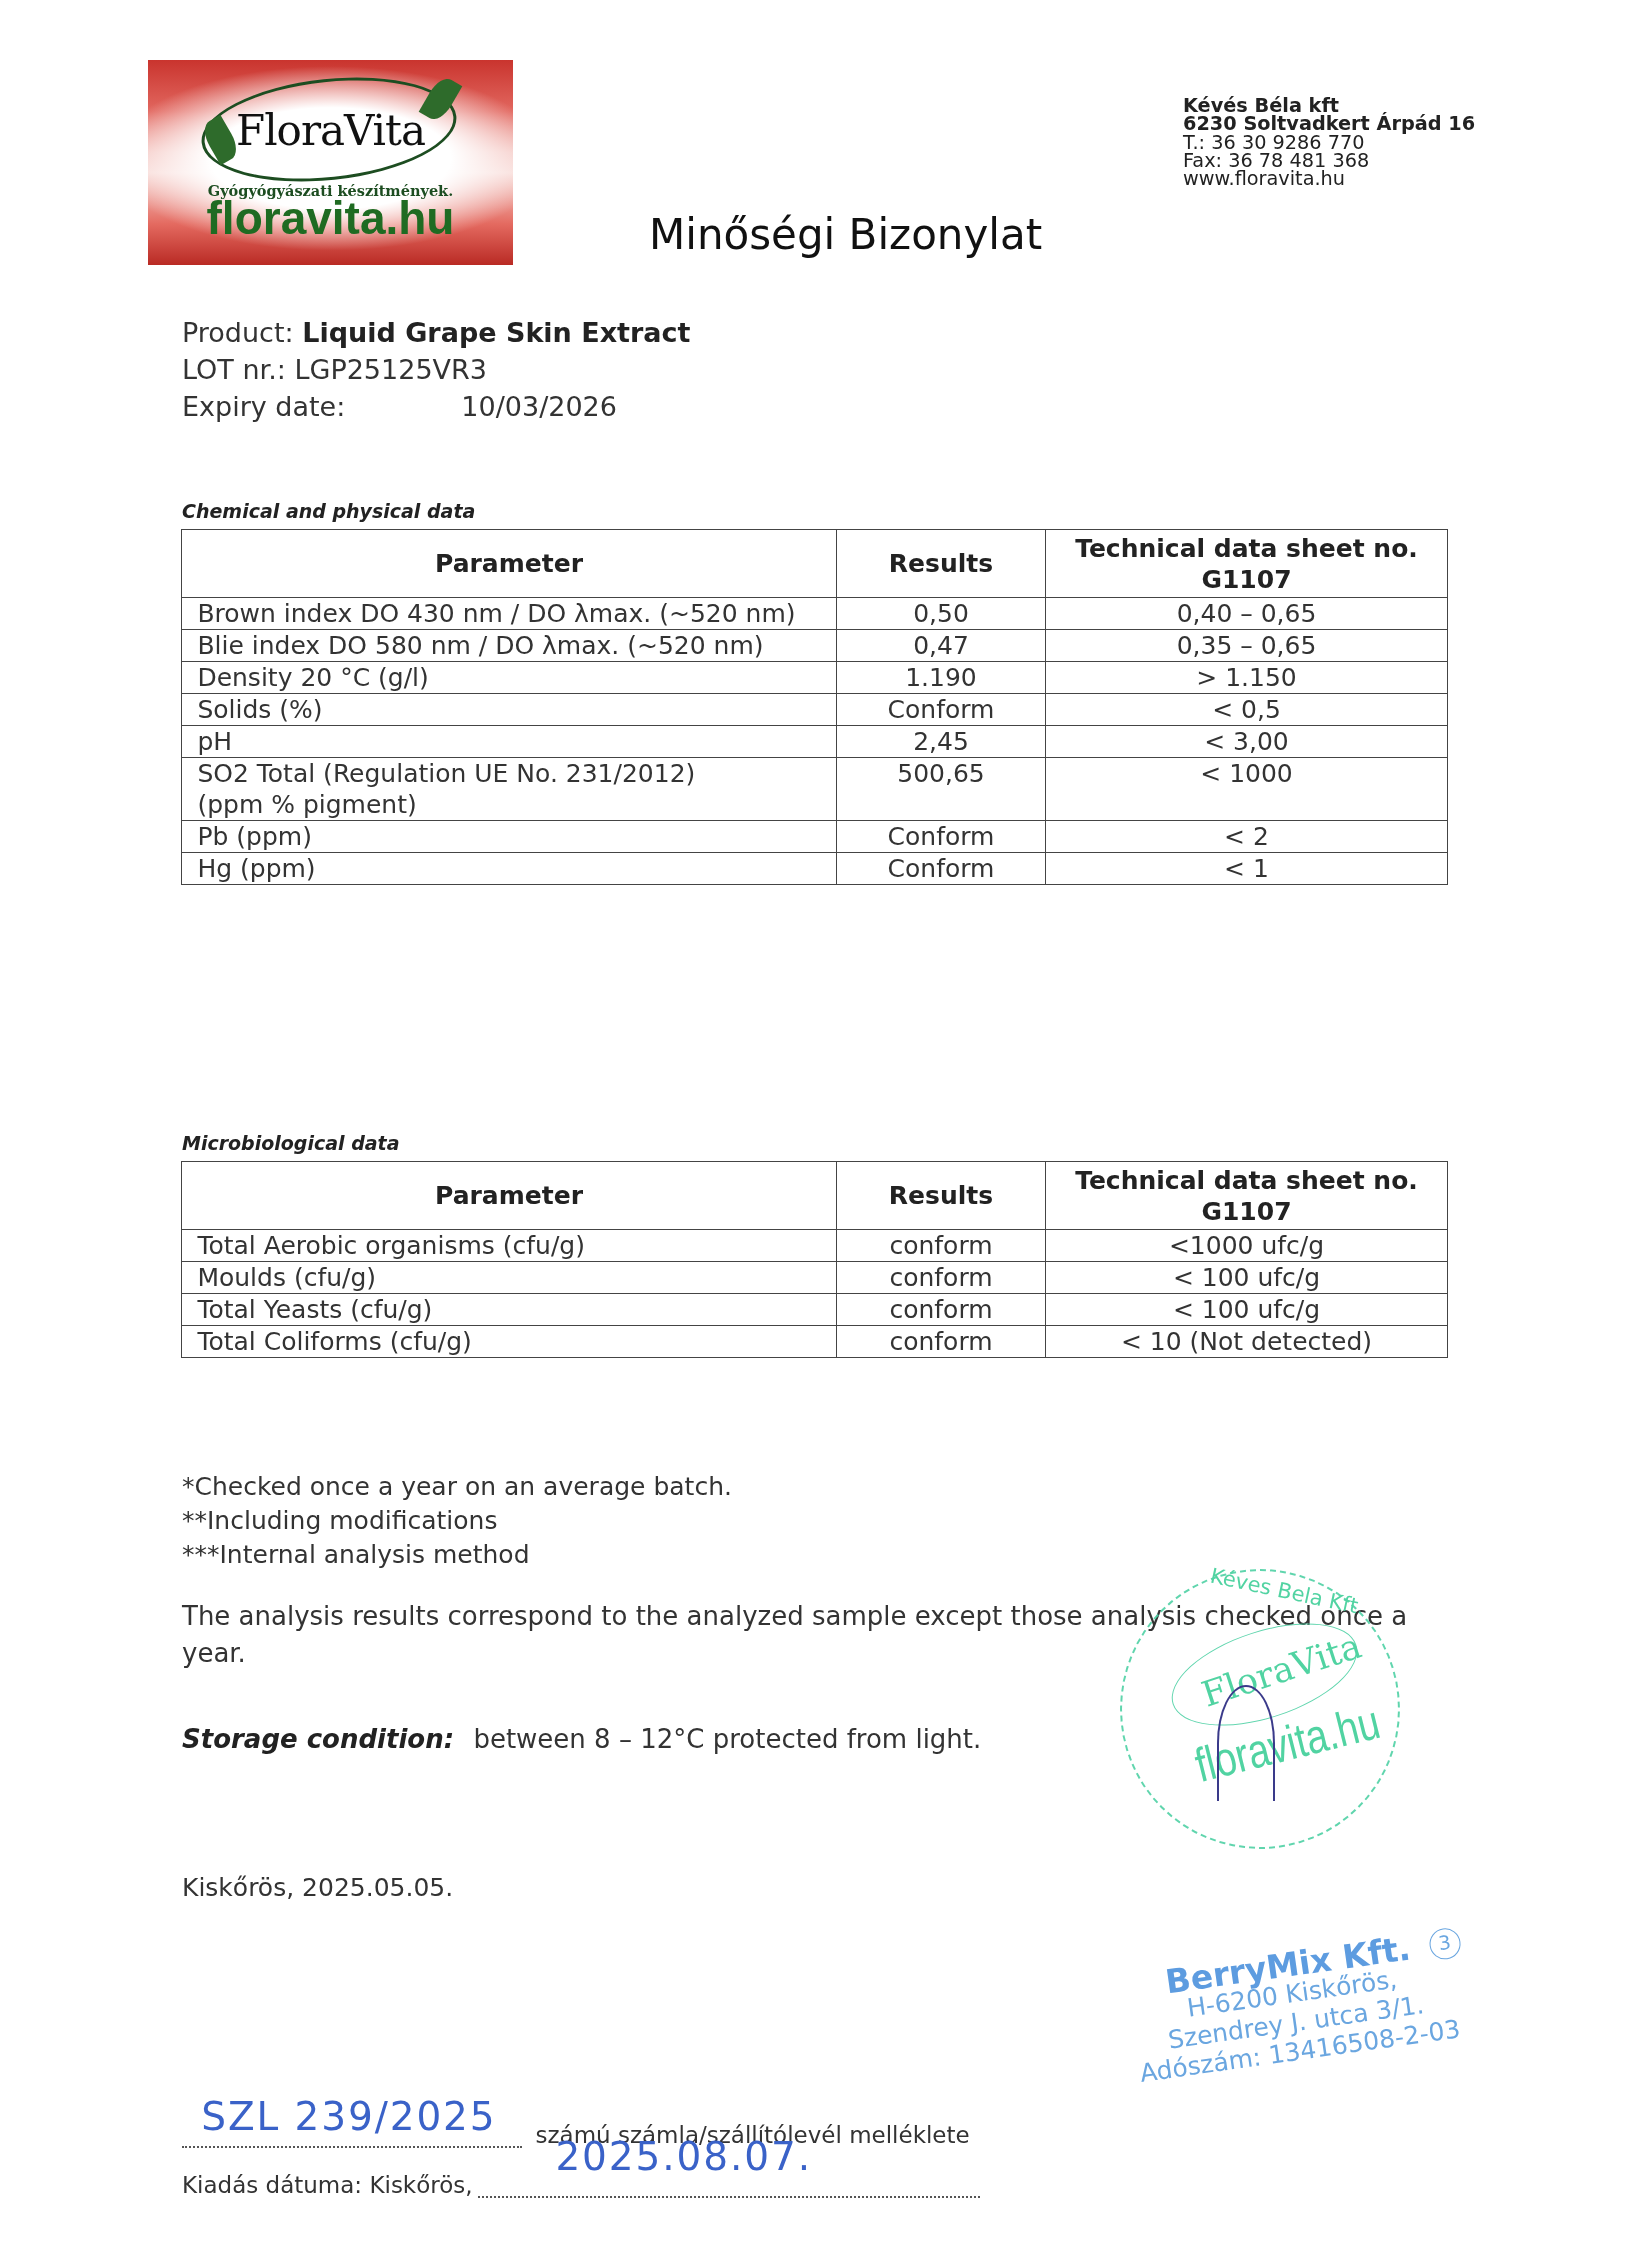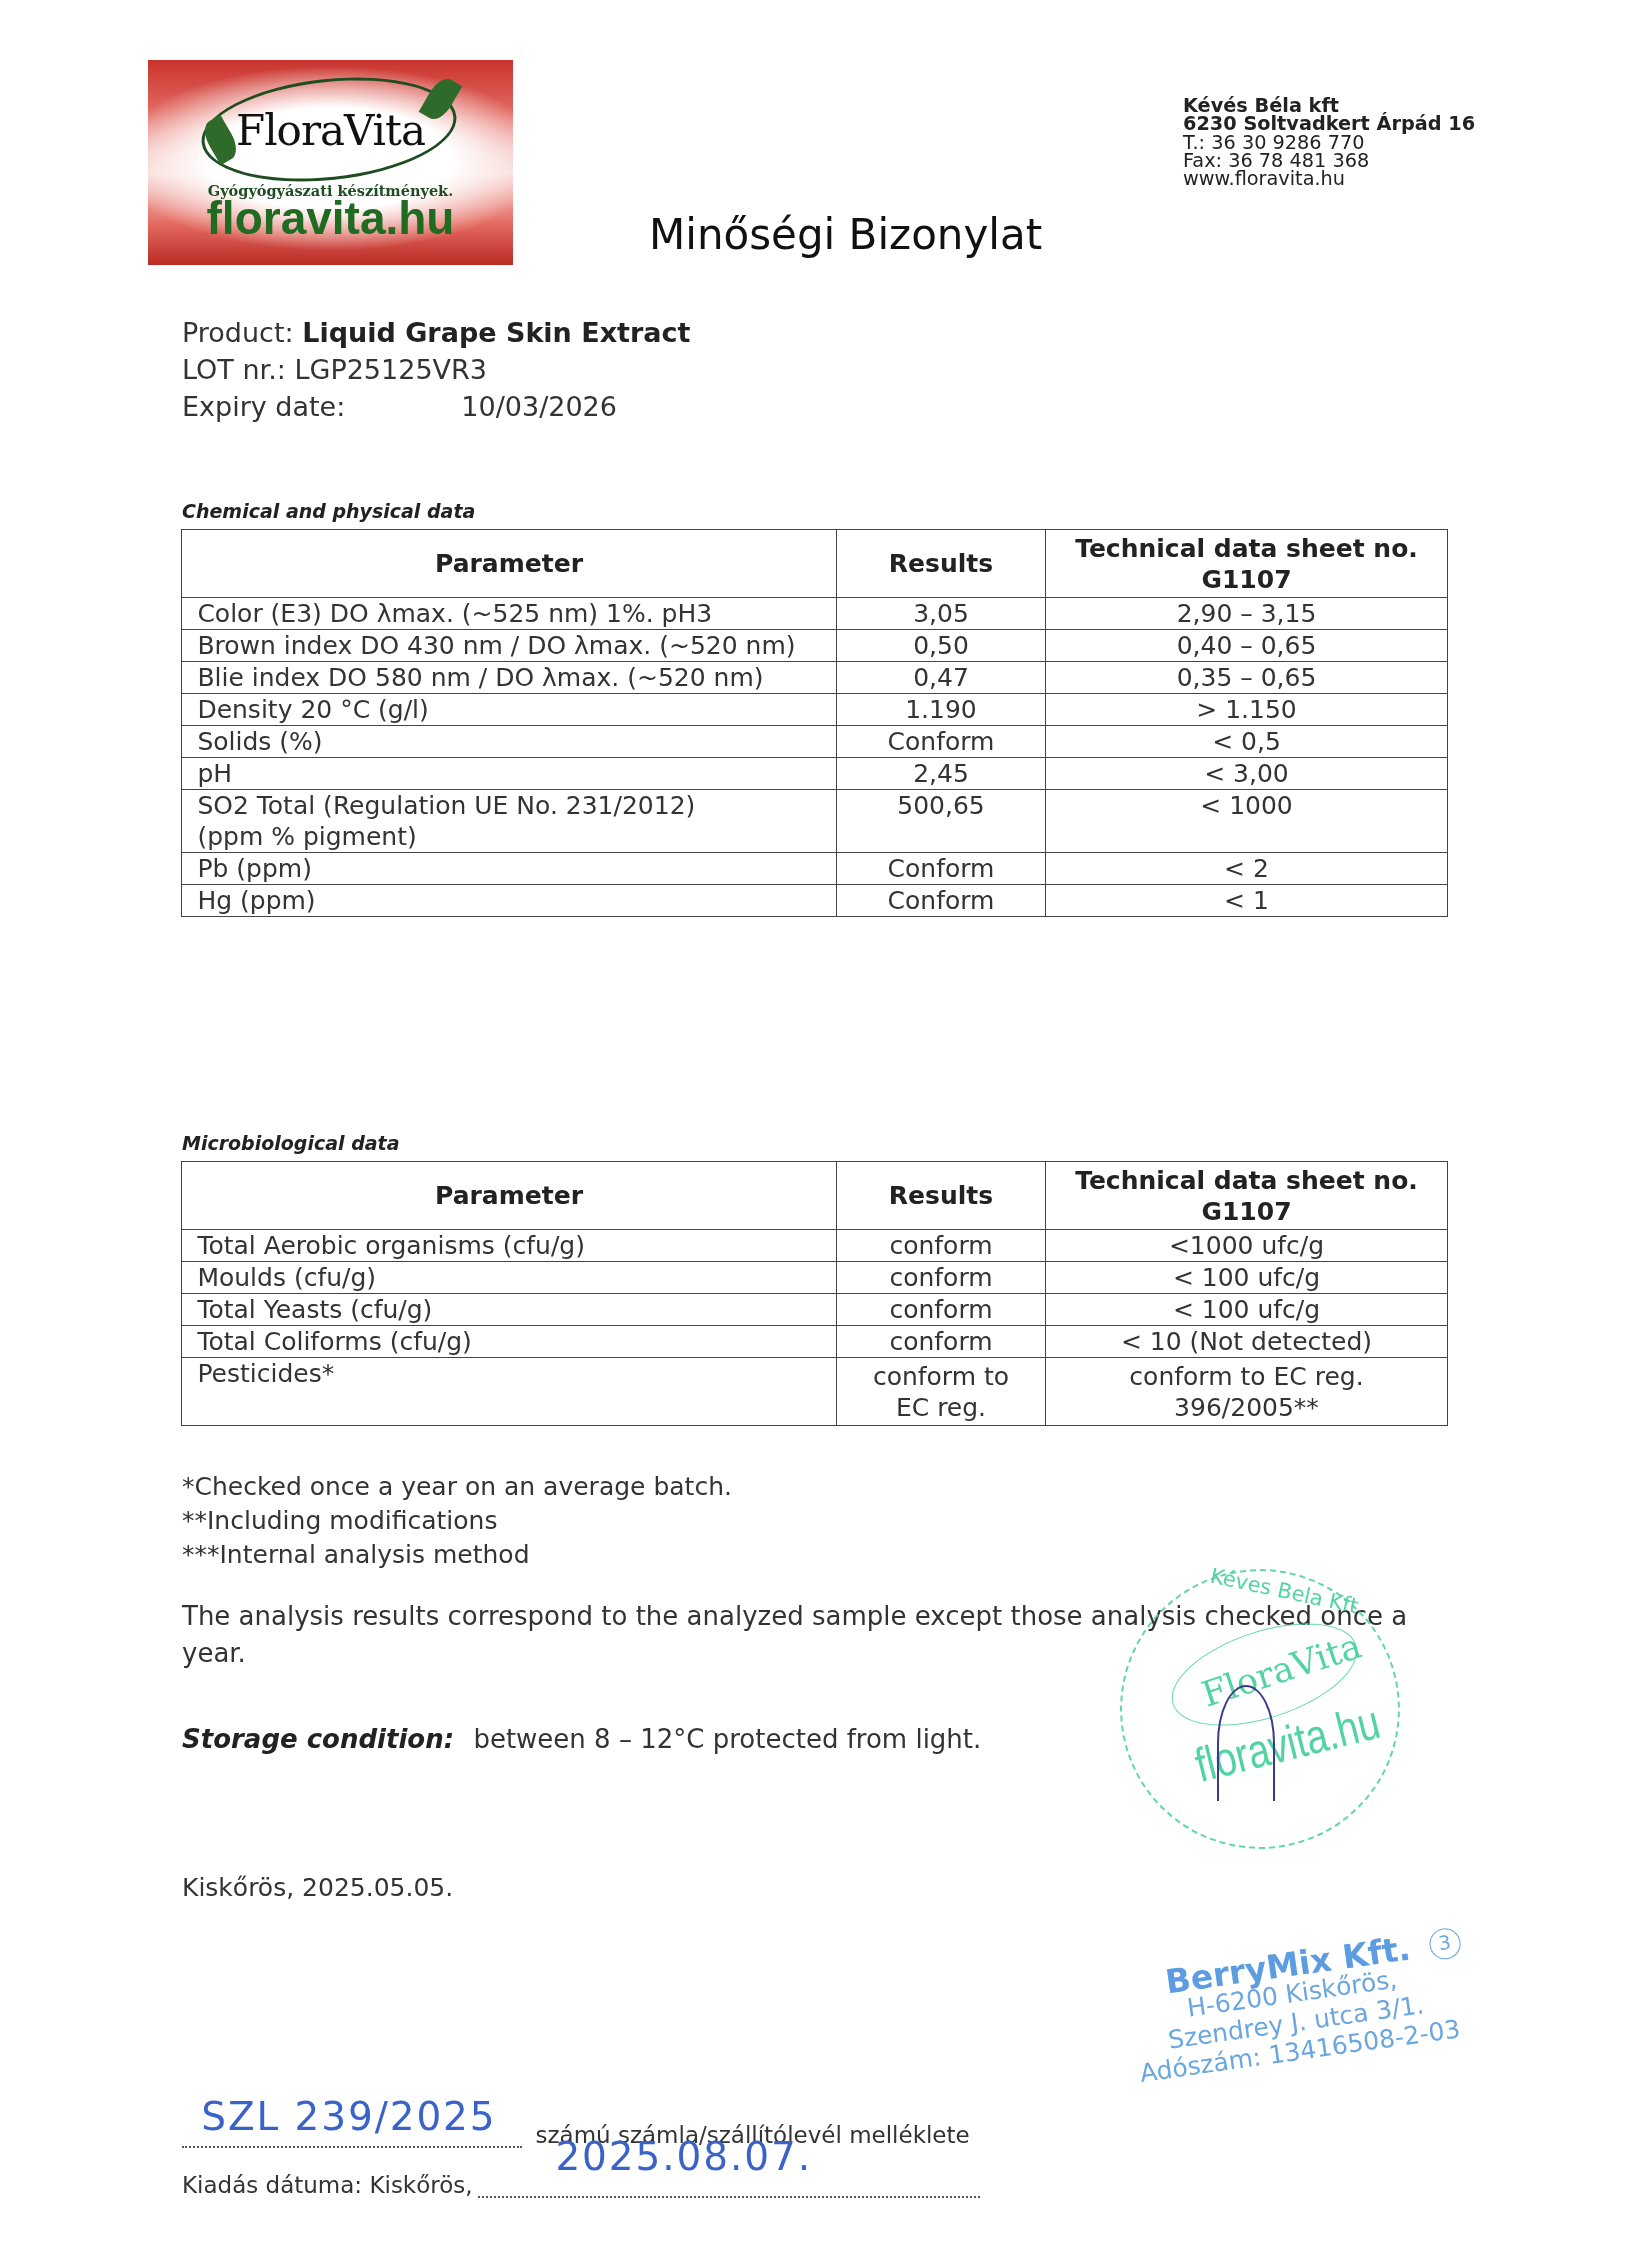--- a/index.html
+++ b/index.html
@@ -149,25 +149,20 @@
   <tbody>
       <tr>
     <th class="col1" style="height:68px;">Parameter</th>
     <th class="col2">Results</th>
     <th class="col3">
           <div>Technical data sheet no.</div>
           <div>G1107</div>
         </th>
   </tr>
   <tr>
-    <td class="p">Color (E3) DO λmax. (~525 nm) 1%. pH3</td>
-    <td class="c">3,05</td>
-    <td class="c">2,90 – 3,15</td>
-  </tr>
-  <tr>
     <td class="p">Brown index DO 430 nm /  DO λmax. (~520 nm)</td>
     <td class="c">0,50</td>
     <td class="c">0,40 – 0,65</td>
   </tr>
   <tr>
     <td class="p">Blie index DO 580 nm /  DO λmax. (~520 nm)</td>
     <td class="c">0,47</td>
     <td class="c">0,35 – 0,65</td>
   </tr>
   <tr>
@@ -230,31 +225,20 @@
   <tr>
     <td class="p">Total Yeasts (cfu/g)</td>
     <td class="c">conform</td>
     <td class="c">&lt; 100 ufc/g</td>
   </tr>
   <tr>
     <td class="p">Total Coliforms (cfu/g)</td>
     <td class="c">conform</td>
     <td class="c">&lt; 10 (Not detected)</td>
   </tr>
-  <tr>
-    <td class="p" style="vertical-align:top; height:68px;">Pesticides*</td>
-    <td class="c">
-          <div>conform to</div>
-          <div>EC reg.</div>
-        </td>
-    <td class="c">
-          <div>conform to EC reg.</div>
-          <div>396/2005**</div>
-        </td>
-  </tr>
 </tbody>
   </table>
 
 <div class="footnotes">
   <div>*Checked once a year on an average batch.</div>
   <div>**Including modifications</div>
   <div>***Internal analysis method</div>
 </div>
 
 <div class="statement">The analysis results correspond to the analyzed sample except those analysis checked once a year.</div>

